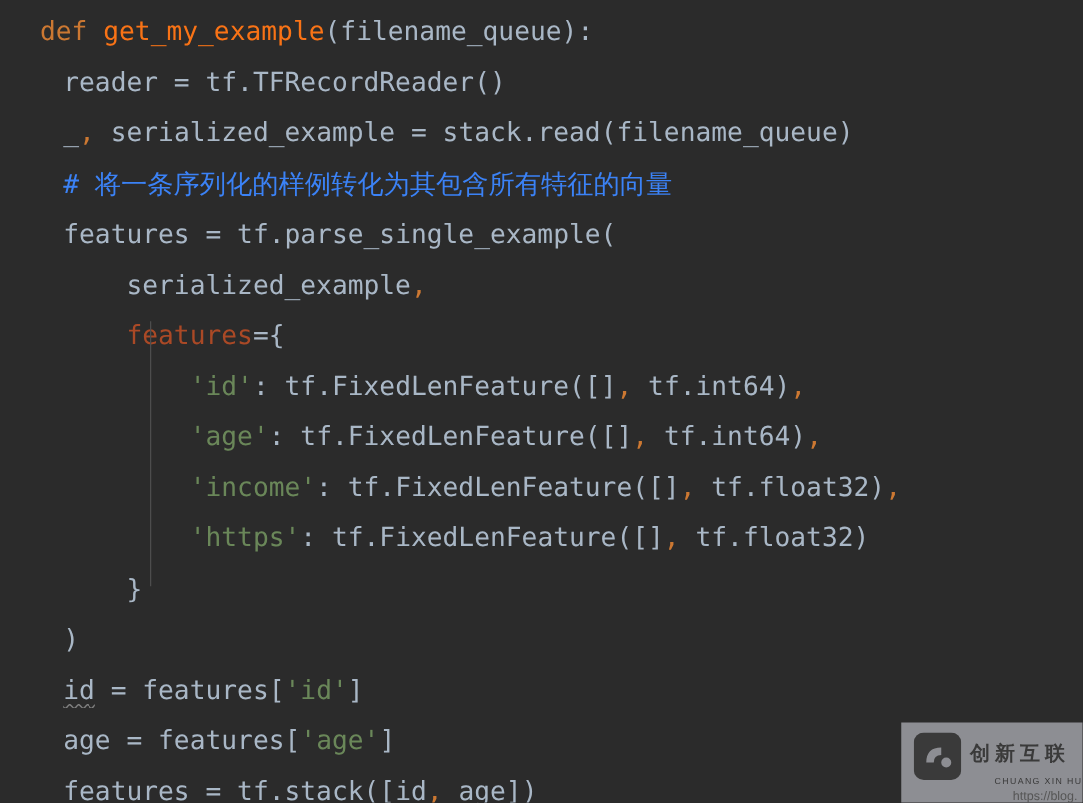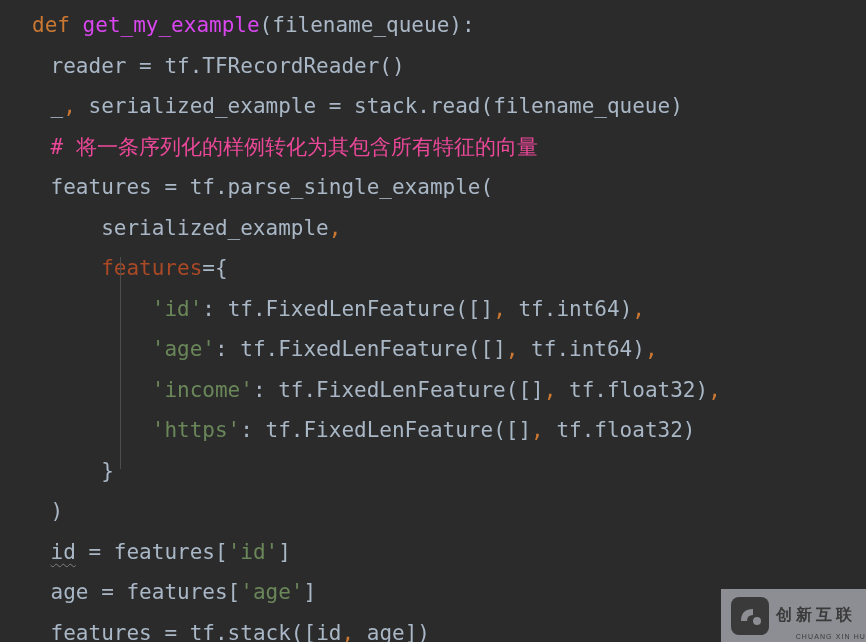--- a/index.html
+++ b/index.html
@@ -13,34 +13,34 @@
     font-size: 21px;
     line-height: 40.5px;
     color: #a9b7c6;
   }
   pre {
     margin: 0;
     padding: 5px 0 0 0;
     white-space: pre;
   }
   .kw   { color: #cc7832; padding-left: 32px; }          
-  .fn   { color: #d946ef; }          
+  .fn   { color: #f97316; }          
   .par  { color: #a9b7c6; }          
   .comma{ color: #cc7832; }
-  .cmt  { color: #ec4899; }
+  .cmt  { color: #3b82f6; }
   .str  { color: #6a8759; }
   .kwarg{ color: #aa4926; }
   .ul   { text-decoration: underline wavy #808080 1px; text-underline-offset:4px;}
 
   .watermark {
     position: absolute;
     right: 0;
     bottom: 0;
     width: 145px;
-    height: 53px;
+    height: 64px;
     background: #8d8e93;
     font-family: sans-serif;
     font-size: 10px;
     color:#555;
     text-align: right;
     box-sizing: border-box;
     padding: 40px 4px 0 0;
   }
   .watermark svg { position:absolute; top:8px; left:10px;}
   .wm-cn { position:absolute; top:6px; left:55px; font-size:16px; font-weight:bold; letter-spacing:4px; color:#3a3a3a;}

